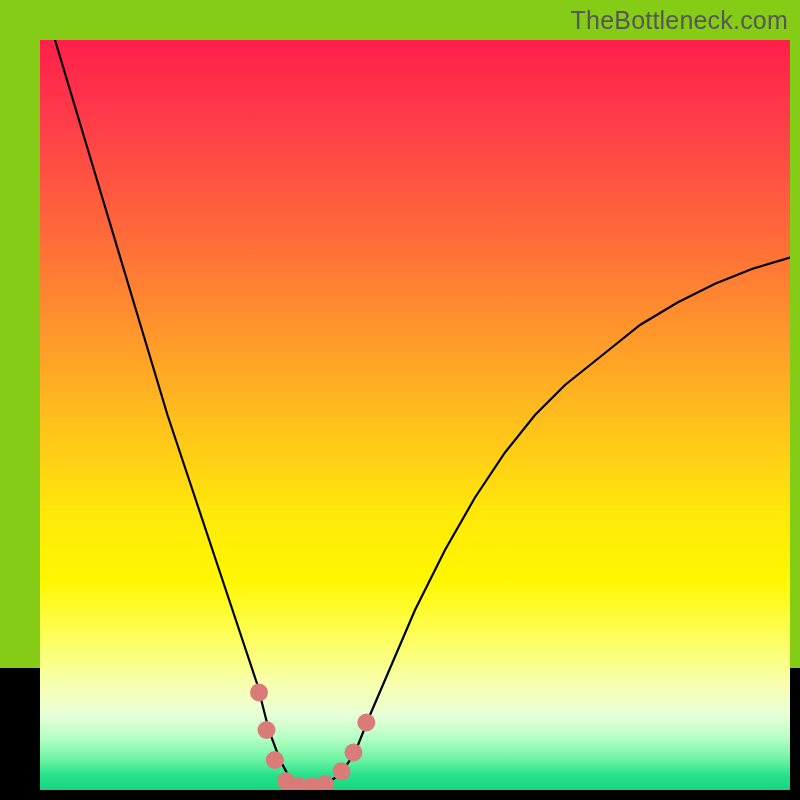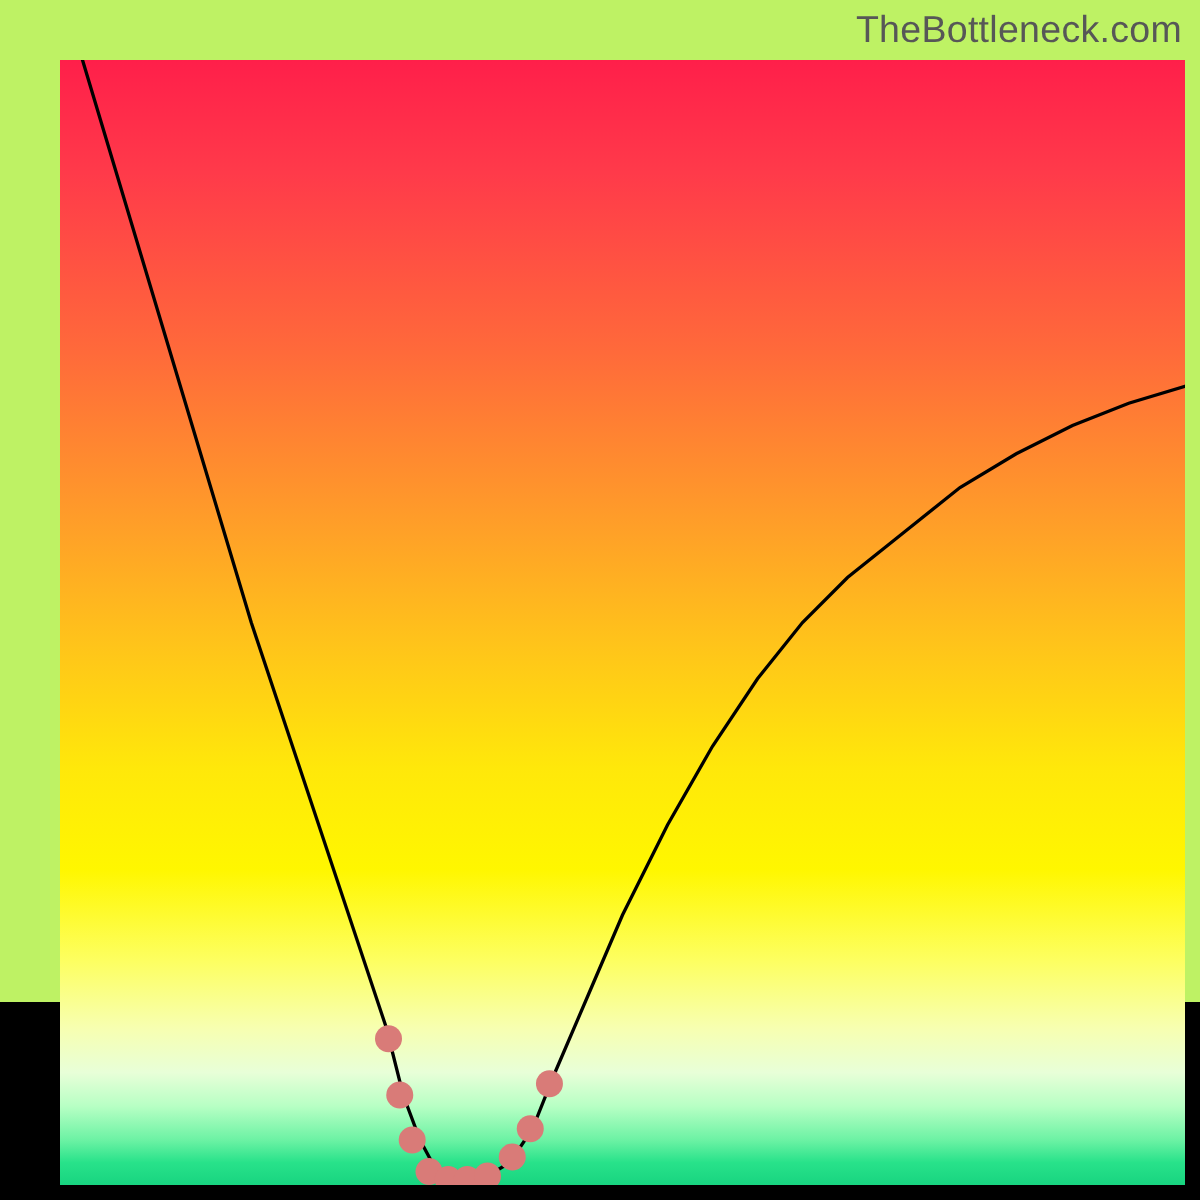--- a/index.html
+++ b/index.html
@@ -10,21 +10,21 @@
     background: #000;
     font-family: Arial, Helvetica, sans-serif;
     overflow: hidden;
   }
   .frame {
     position: absolute;
     left: 0;
     top: 0;
     width: 800px;
     height: 668px;
-    background: #bef264;
+    background: #84cc16;
   }
   .plot-area {
     position: absolute;
     left: 40px;
     top: 40px;
     width: 750px;
     height: 750px;
     background: linear-gradient(to bottom,
       #ff1f4a 0%,
       #ff3a4a 10%,

